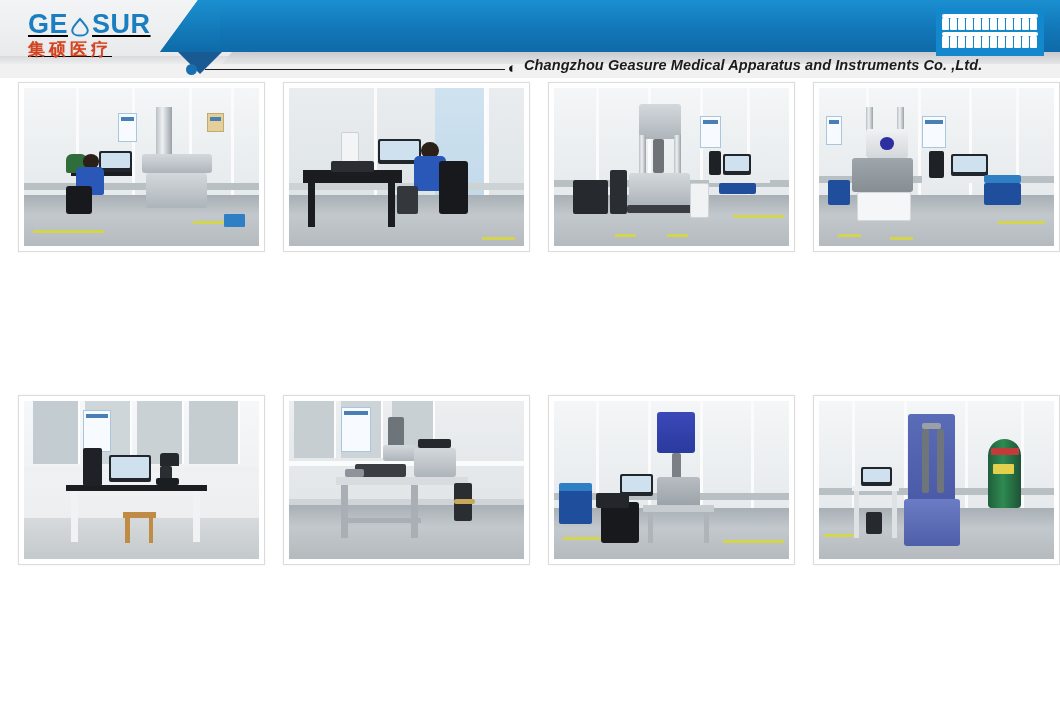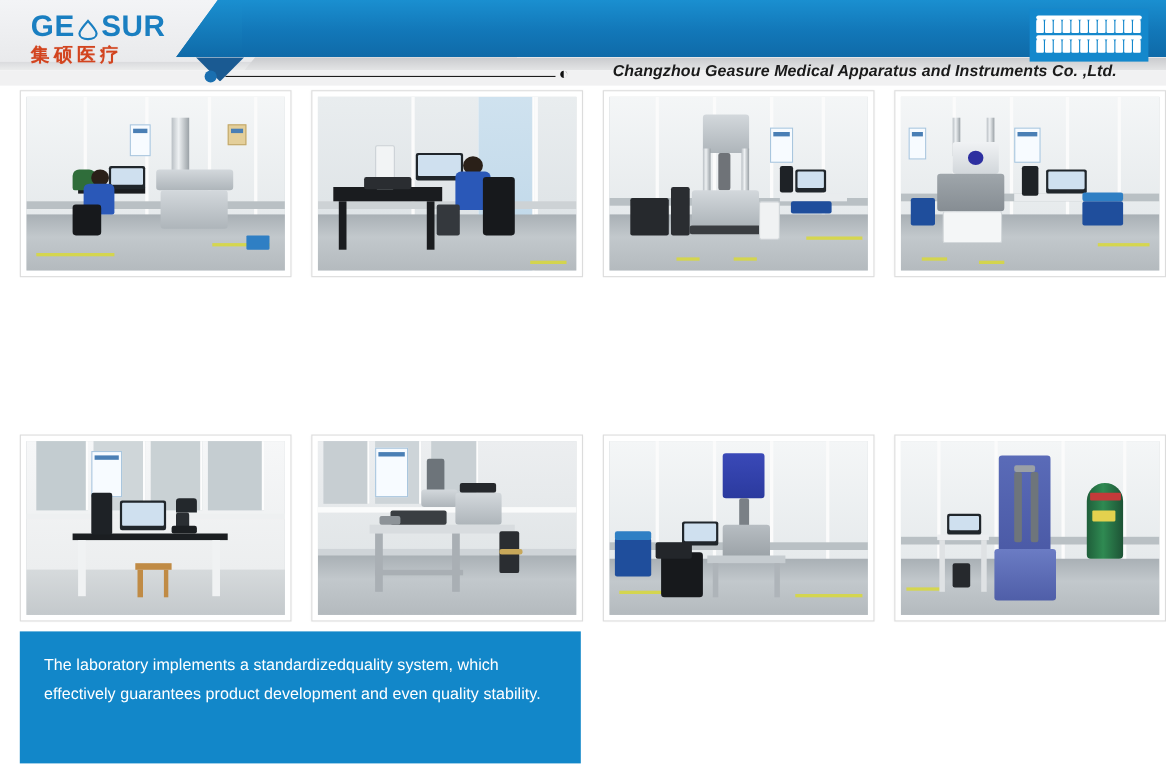--- a/index.html
+++ b/index.html
@@ -69,25 +69,25 @@
     position:absolute; left:186px; top:64px; width:11px; height:11px;
     border-radius:50%; background:#1a6fb0;
   }
   .sub-marker{
     position:absolute; left:508px; top:60px;
     font-size:15px; color:#111; line-height:1;
   }
   .sub-text{
     position:absolute; left:524px; top:57px;
     font-size:14.5px; font-style:italic; font-weight:bold;
-    color:#1b1b1b; white-space:nowrap; letter-spacing:.1px;margin-left:33px;
-  }
-
-  
-  .logo-wrap{ position:absolute; left:28px; top:10px; width:150px; height:48px; }
+    color:#1b1b1b; white-space:nowrap; letter-spacing:.1px;
+  }
+
+  
+  .logo-wrap{ position:absolute; left:28px; top:10px; width:150px; height:48px;text-decoration:underline; }
   .logo-word{
     font-size:27px; font-weight:bold; letter-spacing:.5px;
     color:#1a7fc1; line-height:28px; display:flex; align-items:center;
   }
   .logo-word .seg{ color:#1a7fc1; }
   .logo-mark{
     display:inline-block; width:22px; height:22px; margin:0 1px;
     position:relative; top:2px;
   }
   .logo-cn{
@@ -473,17 +473,16 @@
             <div class="mon" style="left:18%;top:42%;width:13%;height:12%;"></div>
             <div class="tbl" style="left:15%;top:57%;width:2%;height:30%;background:#dfe2e4;"></div>
             <div class="tbl" style="left:31%;top:57%;width:2%;height:30%;background:#dfe2e4;"></div>
             <div class="mach" style="left:20%;top:70%;width:7%;height:14%;background:#26292d;"></div>
           </div>
         </div>
       </div>
     </div>
 
     <div class="text-row t2">
-      <div class="text-box">The laboratory implements a standardizedquality system, which effectively guarantees product development and even quality stability.</div>
     </div>
 
   </div>
 </div>
 
 </body></html>

